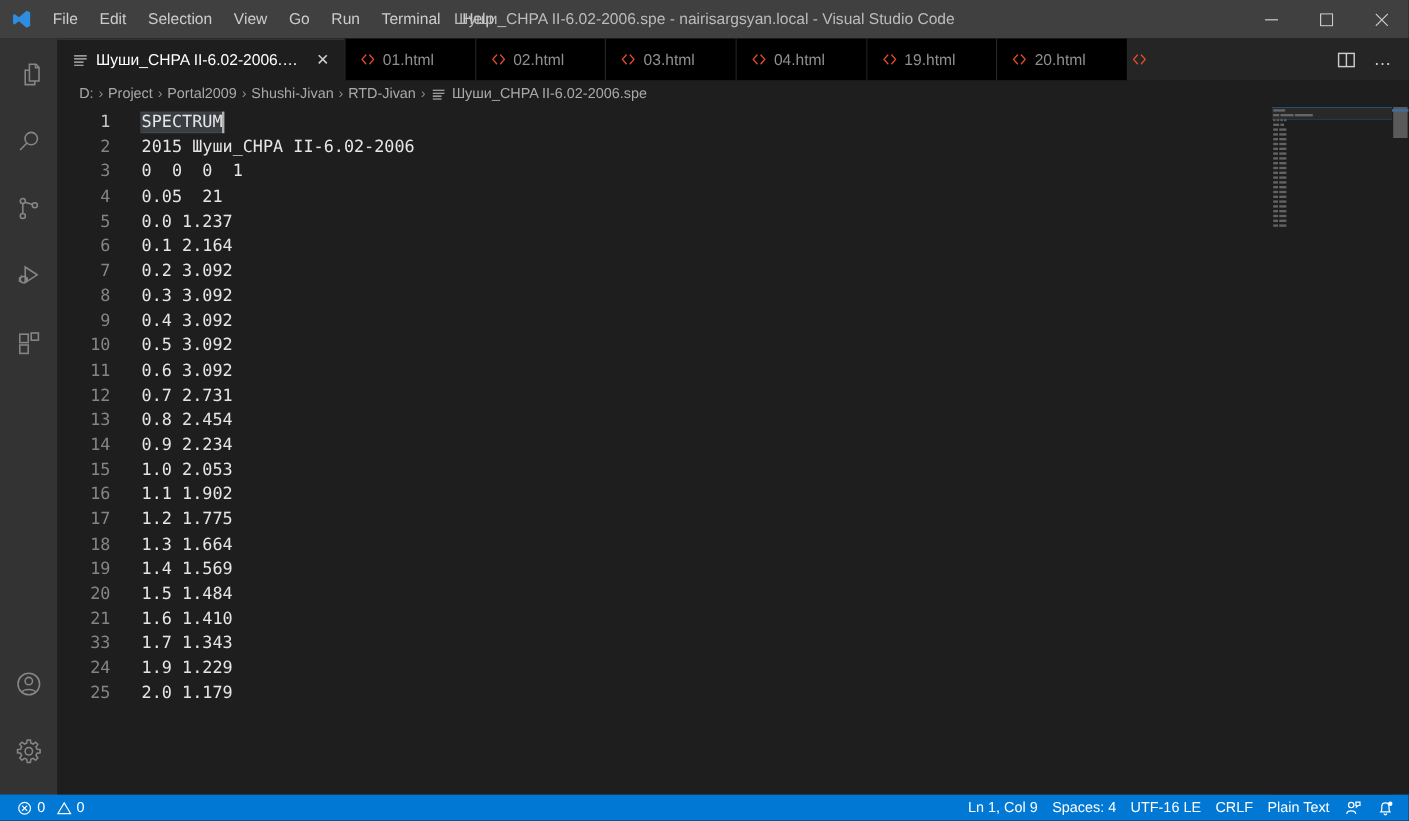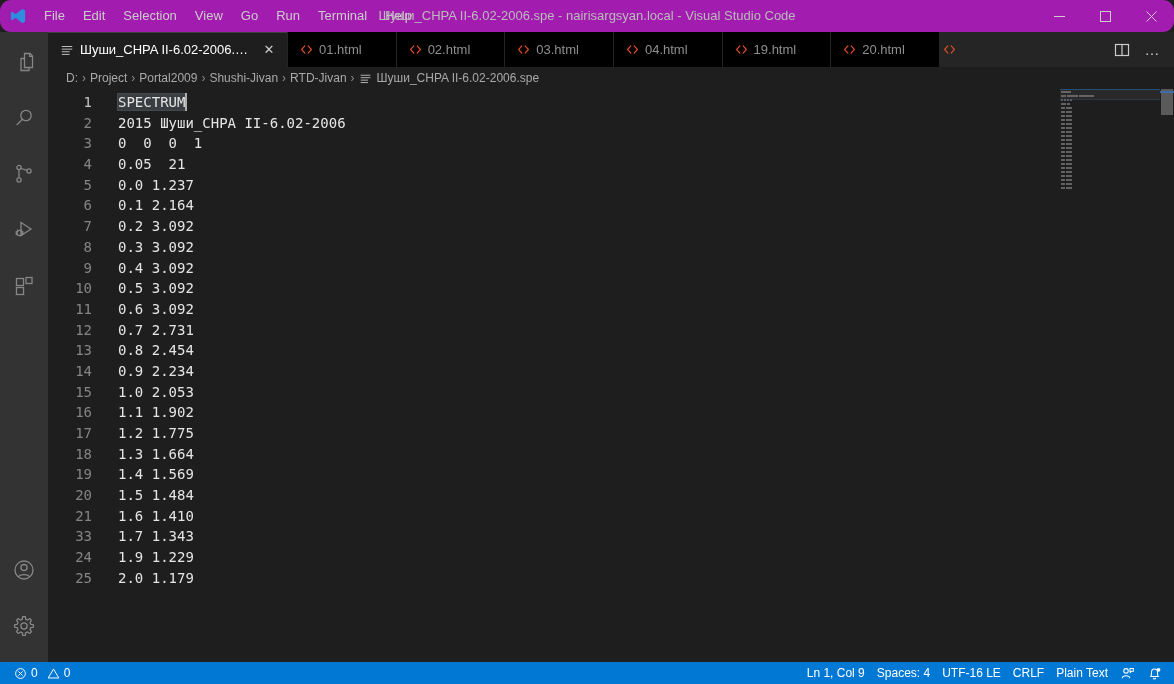--- a/index.html
+++ b/index.html
@@ -11,26 +11,25 @@
   }
   #app {
     width: 1174px; height: 684px;
     display: flex; flex-direction: column;
     position: relative;
   }
 
   
   .titlebar {
     height: 32px; flex: 0 0 32px;
-    background: #a21caf;
+    background: #404040;
     display: flex; align-items: center;
     position: relative;
     color: #cccccc;
     font-size: 13px;
-    border-radius: 11px;
   }
   .vscode-logo {
     width: 35px; height: 32px;
     display: flex; align-items: center; justify-content: center;
     flex: 0 0 35px;
   }
   .menu { display: flex; align-items: center; height: 32px; }
   .menu-item {
     padding: 0 9px; height: 24px; line-height: 24px;
     font-size: 13px; color: #cccccc; cursor: default;

